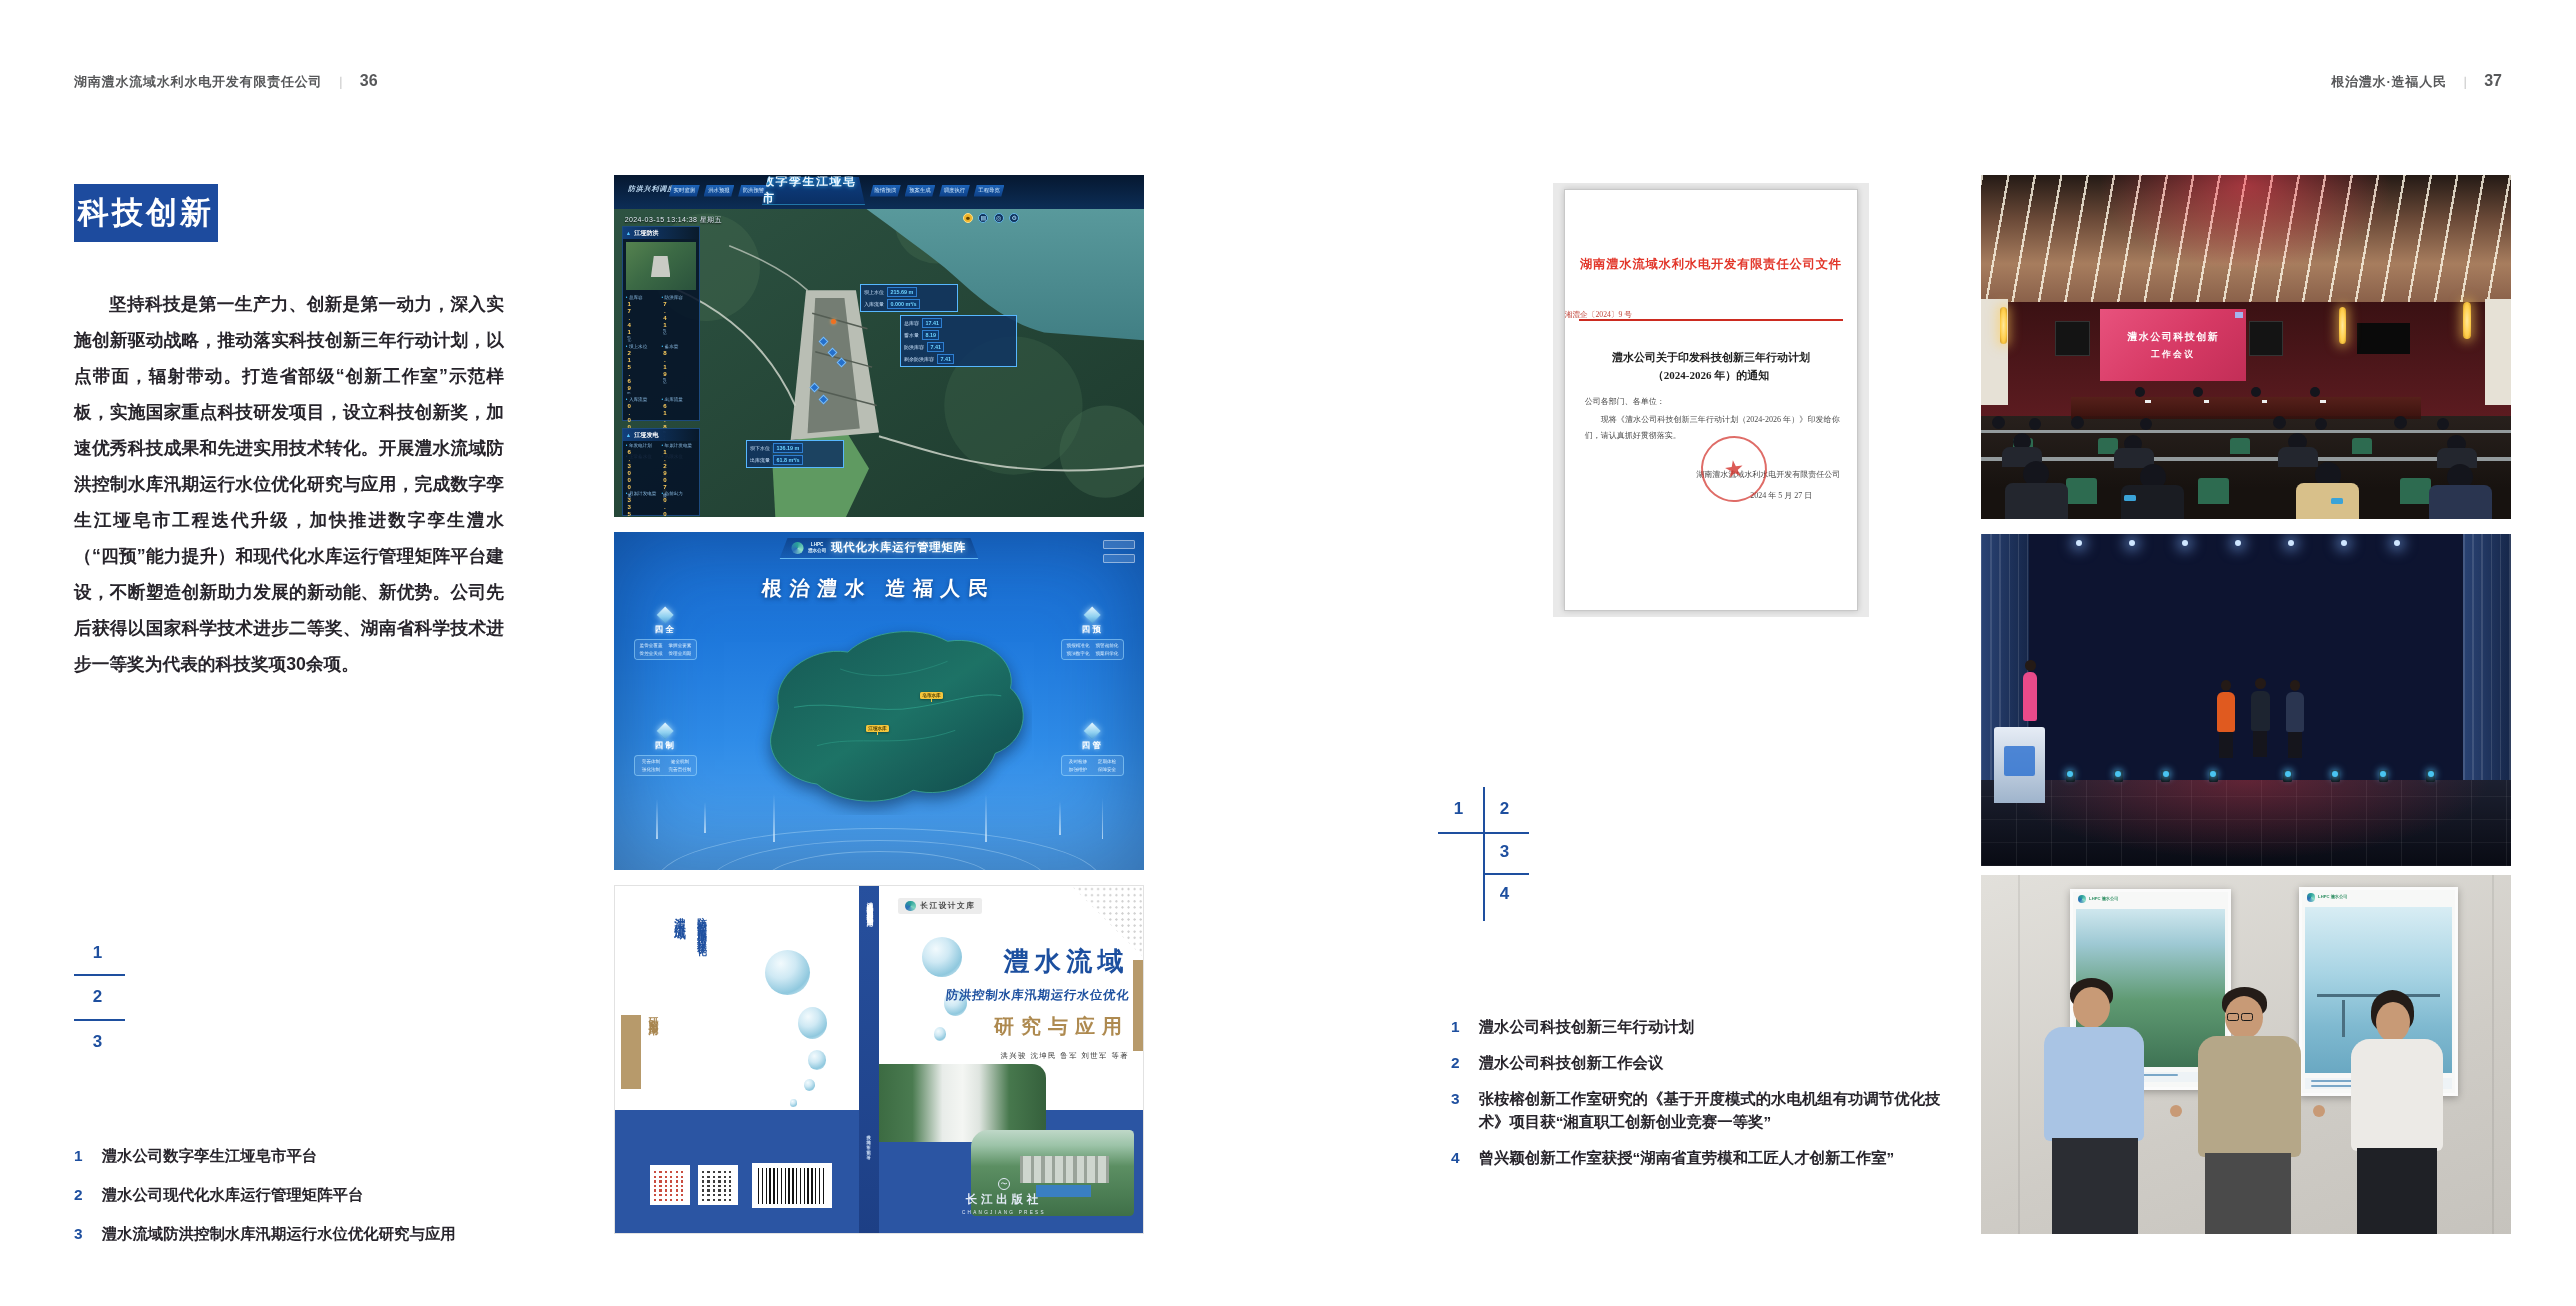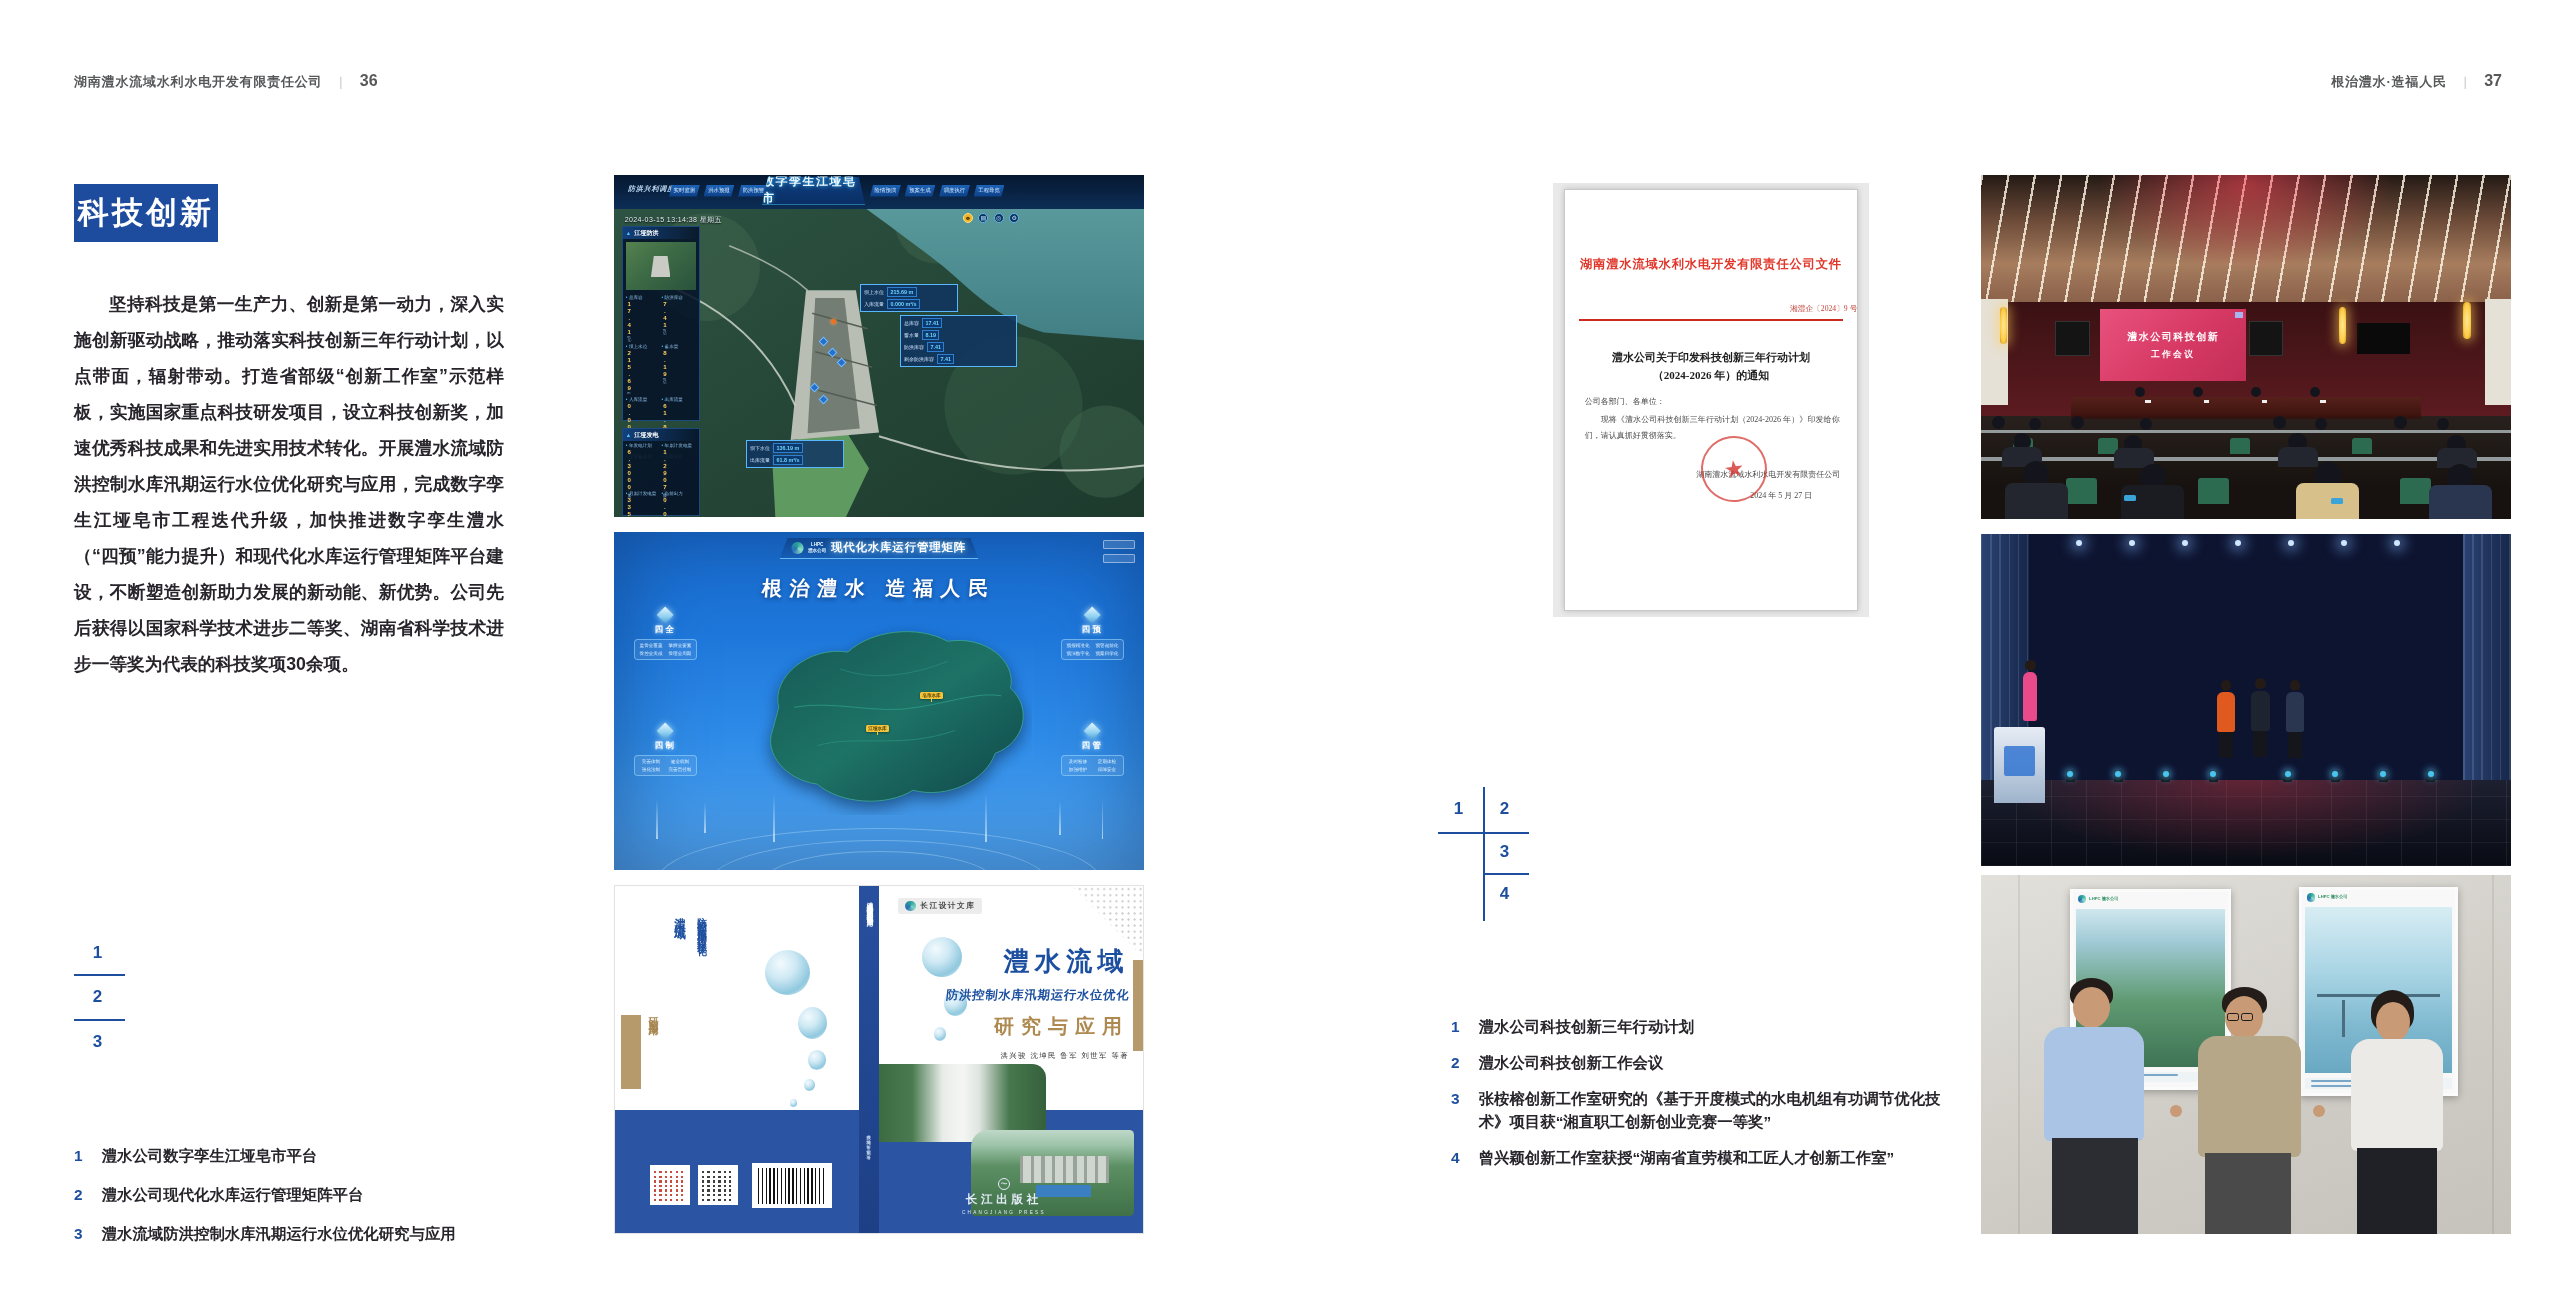--- a/index.html
+++ b/index.html
@@ -93,21 +93,21 @@
 #bk .phB .dam{position:absolute;left:30%;top:30%;width:55%;height:32%;background:repeating-linear-gradient(90deg,#9aa39a 0 3.1px,#cfd6cf 3.1px 10.7px);}
 #bk .phB .bld{position:absolute;left:40%;top:64%;width:34%;height:14%;background:#3a7fc1;}
 #bk .pub{position:absolute;left:347px;bottom:18.4px;display:flex;flex-direction:column;align-items:center;gap:2.3px;color:#e3ebf7;}
 #bk .pub .pc{width:12.3px;height:12.3px;border-radius:50%;border:1.5px solid #e3ebf7;font-size:7px;line-height:10px;text-align:center;}
 #bk .pub .pn{font-family:"Liberation Serif","DejaVu Serif",serif;font-weight:700;font-size:11.5px;letter-spacing:3.8px;}
 #bk .pub .pe{font-size:4.6px;letter-spacing:2.3px;}
 
 #docph{left:1553px;top:183px;width:316px;height:434px;background:#e9e9e9;}
 .doc-page{position:absolute;left:10.7px;right:10.7px;top:6.1px;bottom:6.1px;background:#fff;border:0.8px solid #c8c8c8;box-shadow:0 0 6.1px rgba(0,0,0,.18);font-family:"Liberation Serif","DejaVu Serif",serif;}
 .doc-page .dhead{position:absolute;left:5%;width:90%;top:66px;text-align:center;color:#e2362a;font-size:12.3px;font-weight:700;letter-spacing:0.8px;}
-.doc-page .dnum{position:absolute;left:0;width:100%;top:114px;text-align:right;color:#c0453a;font-size:7.7px;}
+.doc-page .dnum{position:absolute;left:0;width:100%;top:120px;text-align:left;color:#c0453a;font-size:7.7px;}
 .doc-page .dline{position:absolute;left:14px;right:14px;top:129px;height:1.5px;background:#cc2b20;}
 .doc-page .dt1{position:absolute;left:0;width:100%;top:160px;text-align:center;color:#1d1d1d;font-size:11px;font-weight:700;}
 .doc-page .dt2{position:absolute;left:0;width:100%;top:178px;text-align:center;color:#1d1d1d;font-size:11px;font-weight:700;}
 .doc-page .dsal{position:absolute;left:20px;top:206px;color:#4a4a4a;font-size:8px;}
 .doc-page .dbody{position:absolute;left:20px;top:222px;width:255px;color:#4a4a4a;font-size:8px;line-height:16px;text-indent:16px;text-align:justify;}
 .doc-page .dsig{position:absolute;right:17px;top:279px;color:#4a4a4a;font-size:8px;}
 .doc-page .ddate{position:absolute;right:45px;top:300px;color:#4a4a4a;font-size:8px;}
 .doc-page .seal{position:absolute;left:136px;top:246px;width:66px;height:66px;border:2.3px solid rgba(210,45,38,.7);border-radius:50%;transform:rotate(-8deg);display:flex;align-items:center;justify-content:center;color:rgba(210,45,38,.78);font-size:23px;}
 
 #mt{left:1981px;top:175px;width:530px;height:344px;background:#2c2420;}

